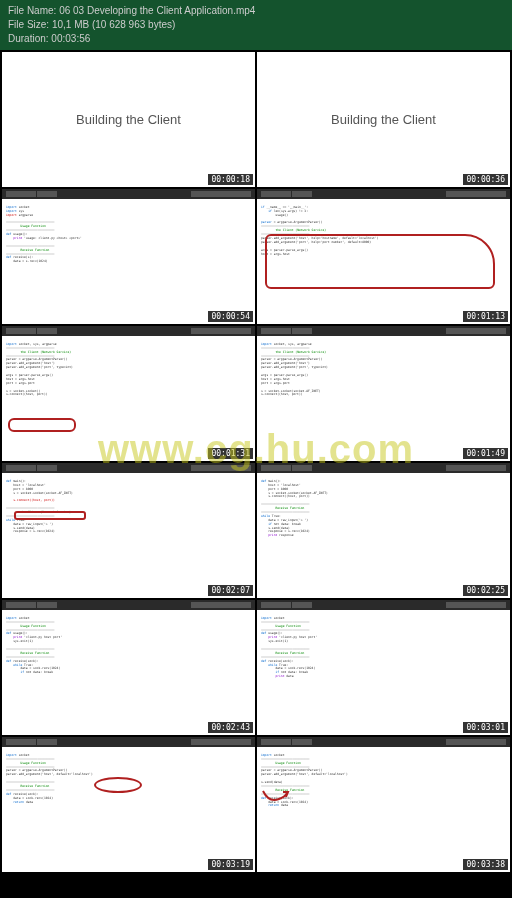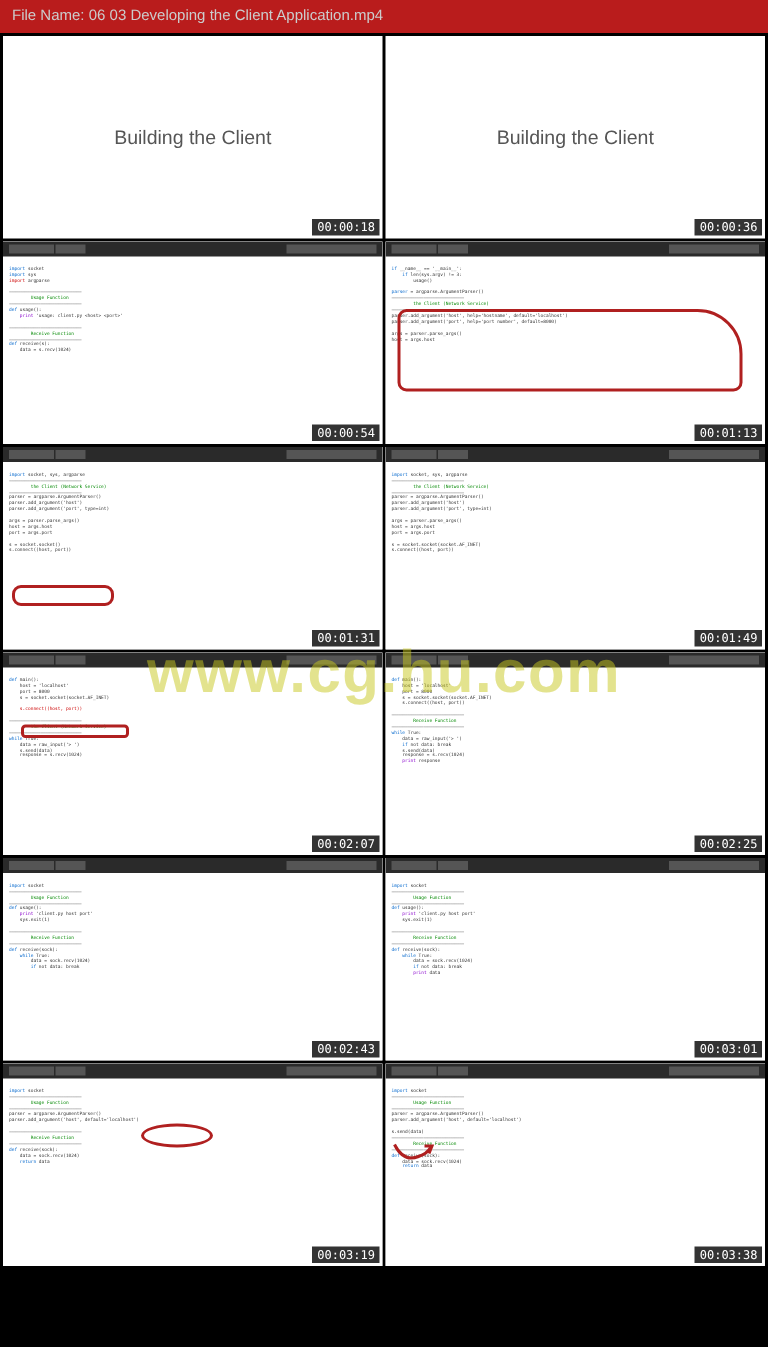--- a/index.html
+++ b/index.html
@@ -6,21 +6,21 @@
   body {
     width: 512px;
     height: 898px;
     background: #000;
     font-family: Arial, sans-serif;
     color: #fff;
     position: relative;
     overflow: hidden;
   }
   .header {
-    background: #b91c1c;
+    background: #14532d;
     padding: 4px 8px;
     font-size: 10px;
     line-height: 1.4;
     display: flex;
     justify-content: space-between;
   }
   .header-left { color: #ccc; }
   .header-right {
     color: #fff;
     font-size: 22px;
@@ -119,20 +119,22 @@
     pointer-events: none;
     letter-spacing: 1px;
   }
 </style>
 </head>
 <body>
 
 <div class="header">
   <div class="header-left">
     <div><span>File Name:</span> <span>06 03 Developing the Client Application.mp4</span></div>
+    <div><span>File Size:</span> <span>10,1 MB (10 628 963 bytes)</span></div>
+    <div><span>Duration:</span> <span>00:03:56</span></div>
   </div>
 </div>
 
 <div class="grid">
 
   <div class="thumb">
     <div class="thumb-title">Building the Client</div>
     <div class="timestamp">00:00:18</div>
   </div>
   <div class="thumb">

